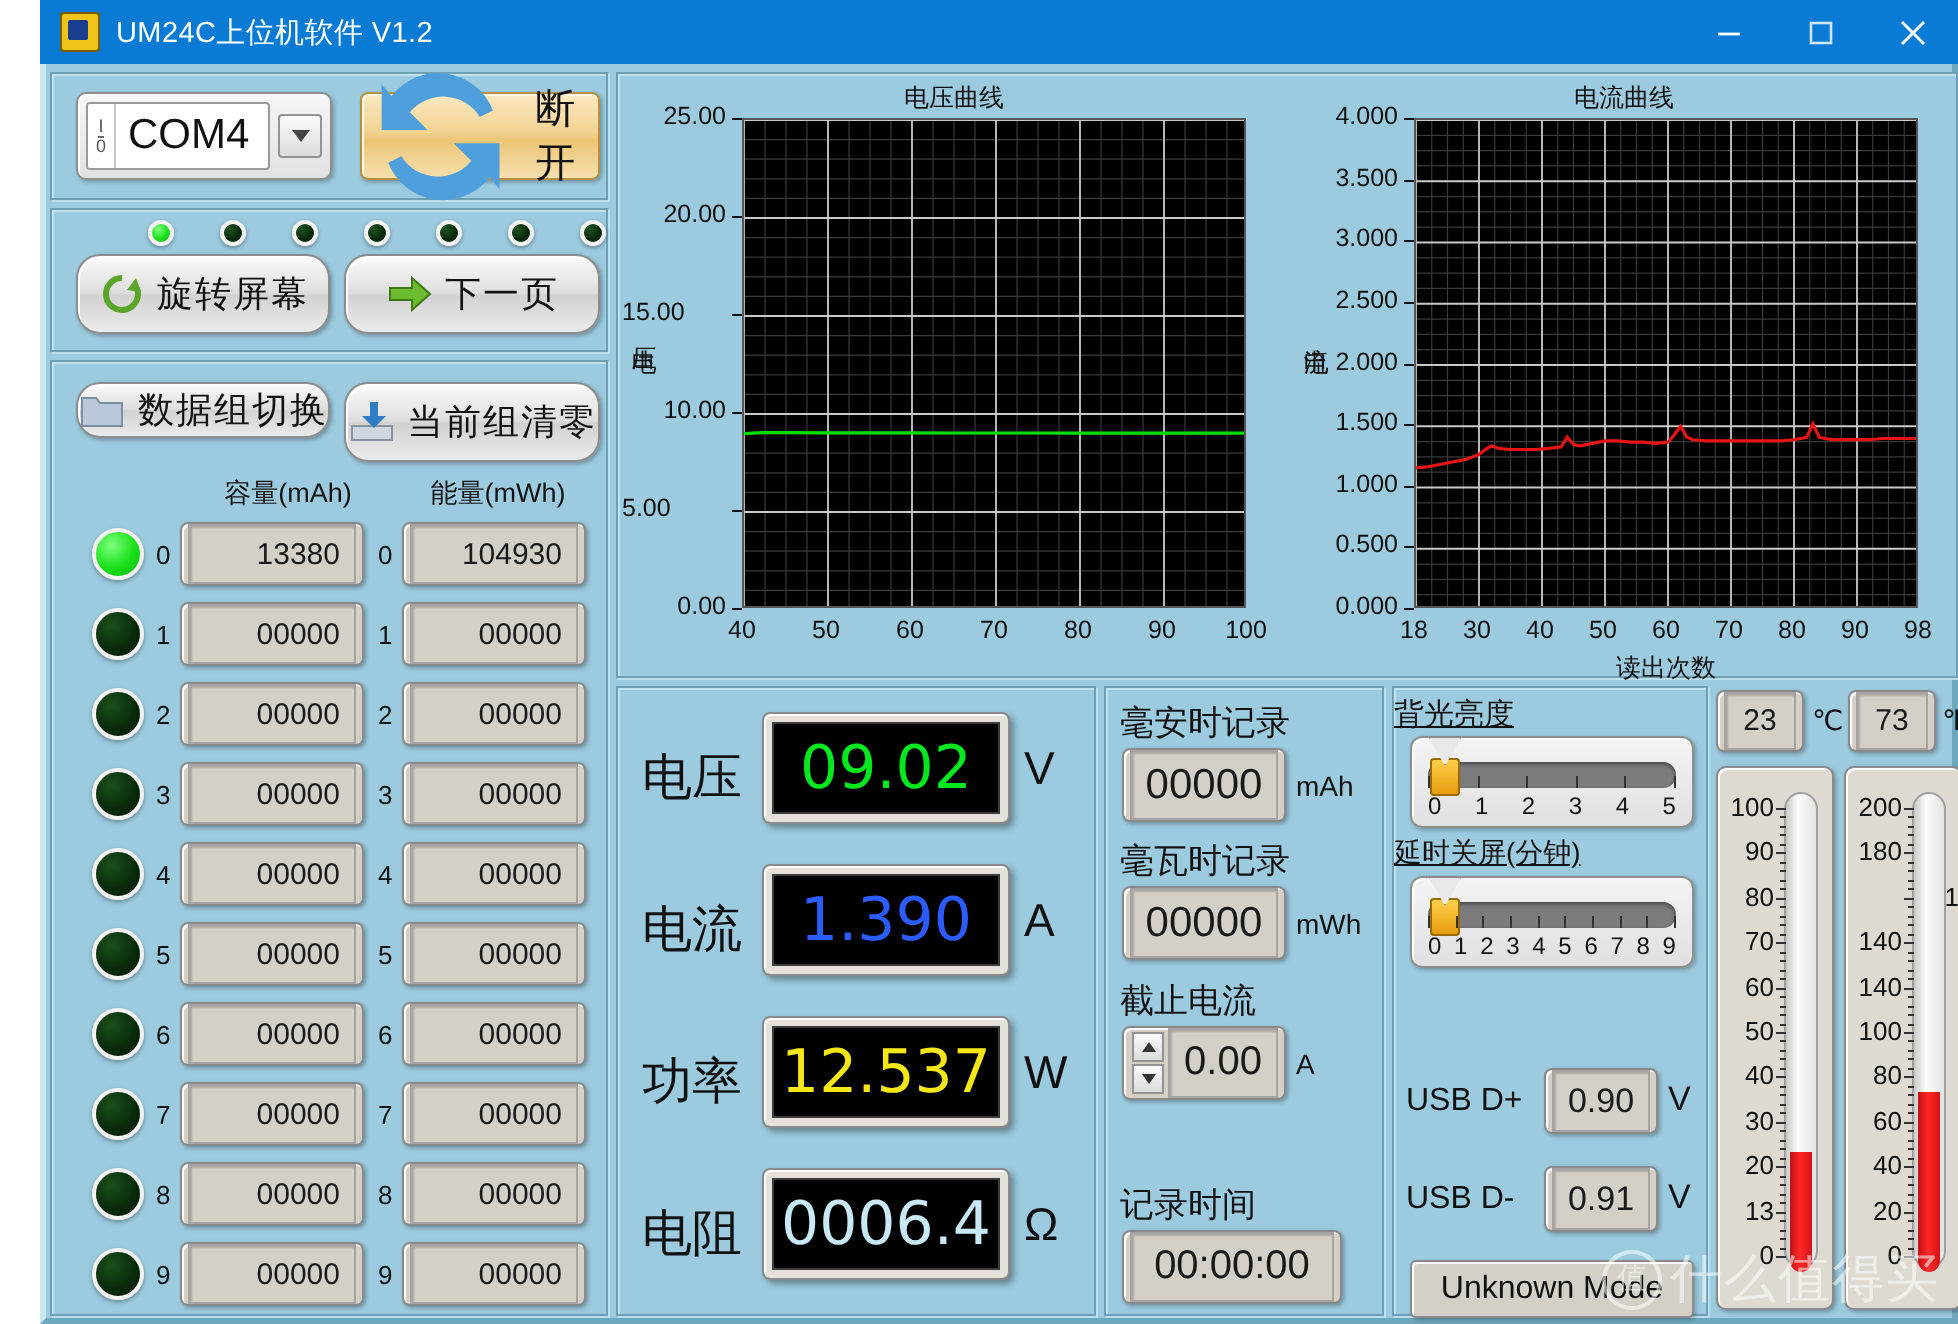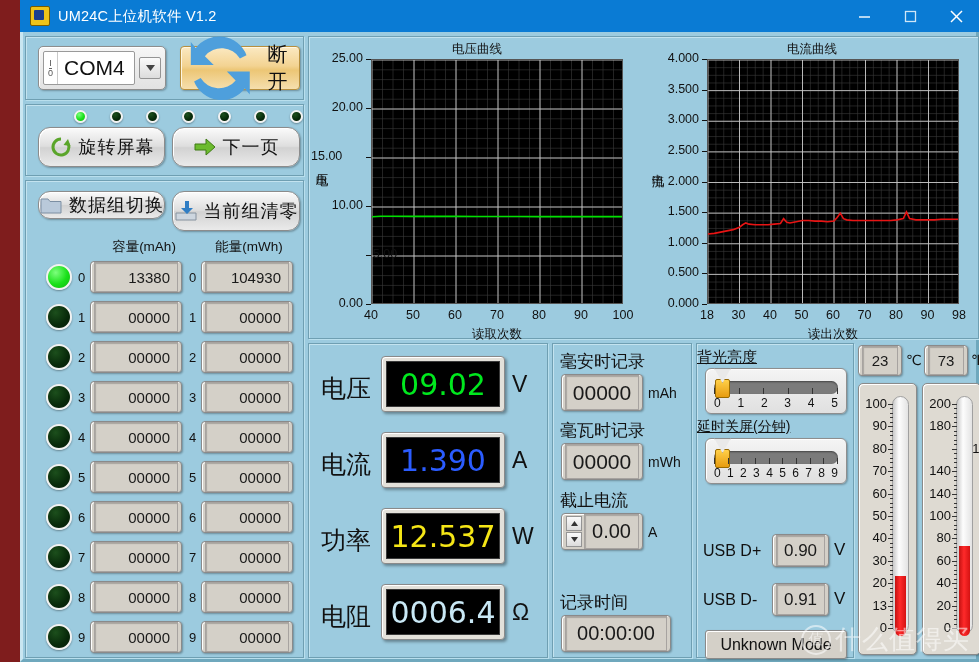--- a/index.html
+++ b/index.html
@@ -1,17 +1,17 @@
 <!DOCTYPE html>
 <html><head>
 <meta charset="utf-8">
 <style>
   html,body{margin:0;padding:0;background:#0b2038;}
   body{width:979px;height:662px;overflow:hidden;font-family:"Liberation Sans","DejaVu Sans",sans-serif;}
-  #app{position:relative;width:979px;height:662px;background:#7f1d1d;}
+  #app{position:relative;width:979px;height:662px;background:#ffffff;}
 
   
   #titlebar{position:absolute;left:20px;top:0;width:959px;height:32px;background:#0a7bd4;display:flex;align-items:center;}
   #titlebar .tb-icon{width:18px;height:18px;margin-left:10px;margin-right:8px;background:#f0c419;border:1px solid #7a5c00;border-radius:2px;position:relative;flex:none;}
   #titlebar .tb-icon:after{content:"";position:absolute;left:3px;top:3px;width:10px;height:10px;background:#1b3f8f;border-radius:1px;}
   #titlebar .tb-title{color:#fff;font-size:14.5px;letter-spacing:.2px;white-space:nowrap;}
   #titlebar .tb-spacer{flex:1;}
   .tb-btn{width:46px;height:32px;display:flex;align-items:center;justify-content:center;color:#fff;font-size:15px;line-height:1;}
   .tb-btn svg{display:block;}
 
@@ -392,32 +392,31 @@
               </svg>
             </div>
             <div class="ytick" style="left: 0px; top: 12px; width: 52px; text-align: right;">25.00</div>
             <div style="position: absolute; left: 55px; top: 20px; width: 5px; height: 1px; background: rgb(17, 17, 17);"></div>
             <div class="ytick" style="left: 0px; top: 61px; width: 52px; text-align: right;">20.00</div>
             <div style="position: absolute; left: 55px; top: 69px; width: 5px; height: 1px; background: rgb(17, 17, 17);"></div>
             <div class="ytick" style="left: 0px; top: 110px; width: 52px; text-align: left;">15.00</div>
             <div style="position: absolute; left: 55px; top: 118px; width: 5px; height: 1px; background: rgb(17, 17, 17);"></div>
             <div class="ytick" style="left: 0px; top: 159px; width: 52px; text-align: right;">10.00</div>
             <div style="position: absolute; left: 55px; top: 167px; width: 5px; height: 1px; background: rgb(17, 17, 17);"></div>
-            <div class="ytick" style="left: 0px; top: 208px; width: 52px; text-align: center; margin-left: 48px;">5.00</div>
+            <div class="ytick" style="left: 0px; top: 208px; width: 52px; text-align: left;">5.00</div>
             <div style="position: absolute; left: 55px; top: 216px; width: 5px; height: 1px; background: rgb(17, 17, 17);"></div>
             <div class="ytick" style="left: 0px; top: 257px; width: 52px; text-align: right;">0.00</div>
             <div style="position: absolute; left: 55px; top: 265px; width: 5px; height: 1px; background: rgb(17, 17, 17);"></div>
             <div class="xtick" style="left: 40px; top: 269px; width: 40px; text-align: center;">40</div>
             <div class="xtick" style="left: 82px; top: 269px; width: 40px; text-align: center;">50</div>
             <div class="xtick" style="left: 124px; top: 269px; width: 40px; text-align: center;">60</div>
             <div class="xtick" style="left: 166px; top: 269px; width: 40px; text-align: center;">70</div>
             <div class="xtick" style="left: 208px; top: 269px; width: 40px; text-align: center;">80</div>
             <div class="xtick" style="left: 250px; top: 269px; width: 40px; text-align: center;">90</div>
             <div class="xtick" style="left: 292px; top: 269px; width: 40px; text-align: center;">100</div>
-            <div class="axname" style="left: 60px; top: 287px; width: 252px; text-align: center;">读取次数</div>
             <div class="axname yaxname" style="left: 2px; top: 124.5px;">电压</div>
           </div>
       <div id="chart-current" style="position:absolute;left:338px;top:2px;width:330px;height:297px;">
             <div class="chart-title" style="top: 2px;">电流曲线</div>
             <div class="plot" style="left: 60px; top: 20px; width: 252px; height: 245px;">
               <svg width="252" height="245" viewBox="0 0 252 245" style="display: block;">
                 <g stroke="#3a3a3a" stroke-width="0.6">
                   <line x1="7.875" y1="0" x2="7.875" y2="245"></line>
                   <line x1="15.75" y1="0" x2="15.75" y2="245"></line>
                   <line x1="23.625" y1="0" x2="23.625" y2="245"></line>

